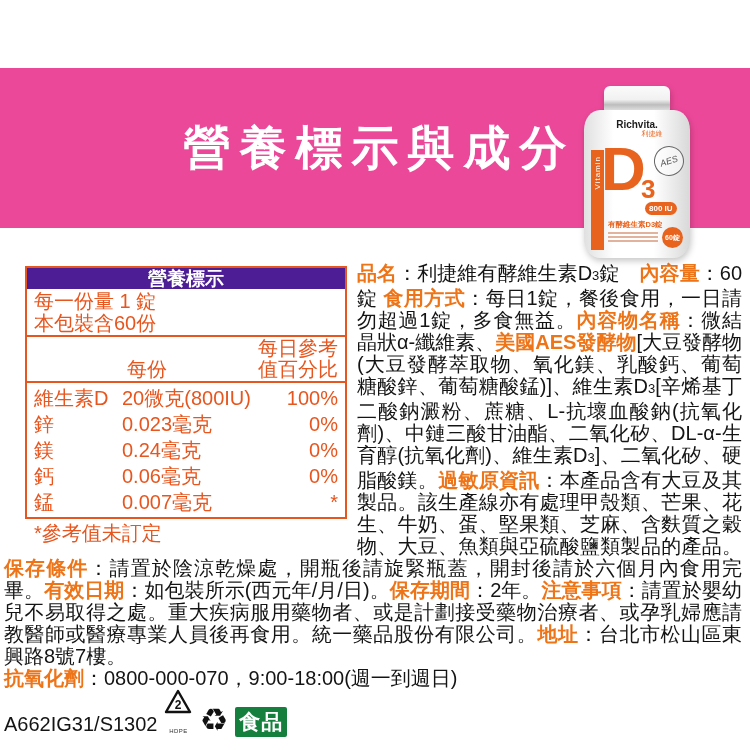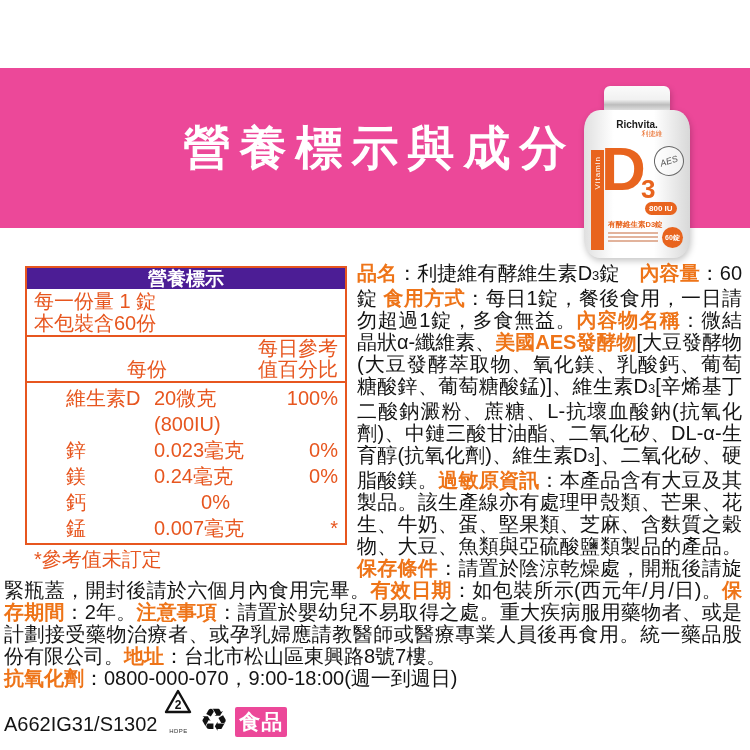--- a/index.html
+++ b/index.html
@@ -59,37 +59,37 @@
   .n-table  { border:2px solid #E7561F; color:#E7561F; background:#fff; }
   .n-title  { background:#4c1d95; color:#ffffff; font-size:19px; font-weight:bold; text-align:center; line-height:21px; }
   .n-serving{ border-bottom:2px solid #E7561F; font-size:20px; line-height:22px; padding:1px 7px; }
   .n-colhead{ display:flex; align-items:flex-end; border-bottom:2px solid #E7561F;
               font-size:20px; line-height:21px; padding:1px 7px; }
   .n-colhead .sp  { width:58px; }
   .n-colhead .per { width:110px; text-align:center; }
   .n-colhead .ref { flex:1; text-align:right; }
   .n-rows { padding:2px 0; }
   .n-row  { display:flex; font-size:20px; line-height:26px; padding:0 7px; }
-  .n-row .name { width:88px;margin-left:32px; }
+  .n-row .name { width:88px; }
   .n-row .amt  { flex:1; }
   .n-row .dv   { width:76px; text-align:right; }
   .n-foot { color:#E7561F; font-size:20px; line-height:24px; margin:2px 0 0 9px; }
 
   .bodytext { font-size:20px; line-height:22px; text-align:justify; color:#141414; }
   .seg-label { color:#EE7418; font-weight:bold; }
   .seg-sub { font-size:13px; }
   .contact { font-size:20px; line-height:22px; }
   .origin-row { display:flex; justify-content:space-between; align-items:flex-end; }
   .meta { display:flex; align-items:flex-end; gap:7px; padding-right:2px; }
   .code { font-size:20px; line-height:26px; color:#141414; white-space:nowrap; }
   .hdpe { text-align:center; }
   .hdpe svg { display:block; margin:0 auto; }
   .hdpe-label { font-size:6px; line-height:6px; color:#333; letter-spacing:0.5px; }
   .recycle-icon { font-size:32px; line-height:34px; color:#111; font-family:"DejaVu Sans",sans-serif; }
-  .food-badge { background:#ec4899; color:#ffffff; font-size:21px; font-weight:bold; line-height:24px;
+  .food-badge { background:#15803d; color:#ffffff; font-size:21px; font-weight:bold; line-height:24px;
                 padding:3px 4px; border-radius:2px; letter-spacing:1px; white-space:nowrap; }
 </style>
 </head>
 <body>
 
 <div class="page">
 
   <div class="banner">
     <div class="banner-title">營養標示與成分</div>
   </div>
@@ -144,20 +144,21 @@
               <span class="amt">0.023毫克</span>
               <span class="dv">0%</span>
             </div>
             <div class="n-row">
               <span class="name">鎂</span>
               <span class="amt">0.24毫克</span>
               <span class="dv">0%</span>
             </div>
             <div class="n-row">
               <span class="name">鈣</span>
+              <span class="amt">0.06毫克</span>
               <span class="dv">0%</span>
             </div>
             <div class="n-row">
               <span class="name">錳</span>
               <span class="amt">0.007毫克</span>
               <span class="dv">*</span>
             </div>
           </div>
       </div>
       <div class="n-foot">*參考值未訂定</div>

